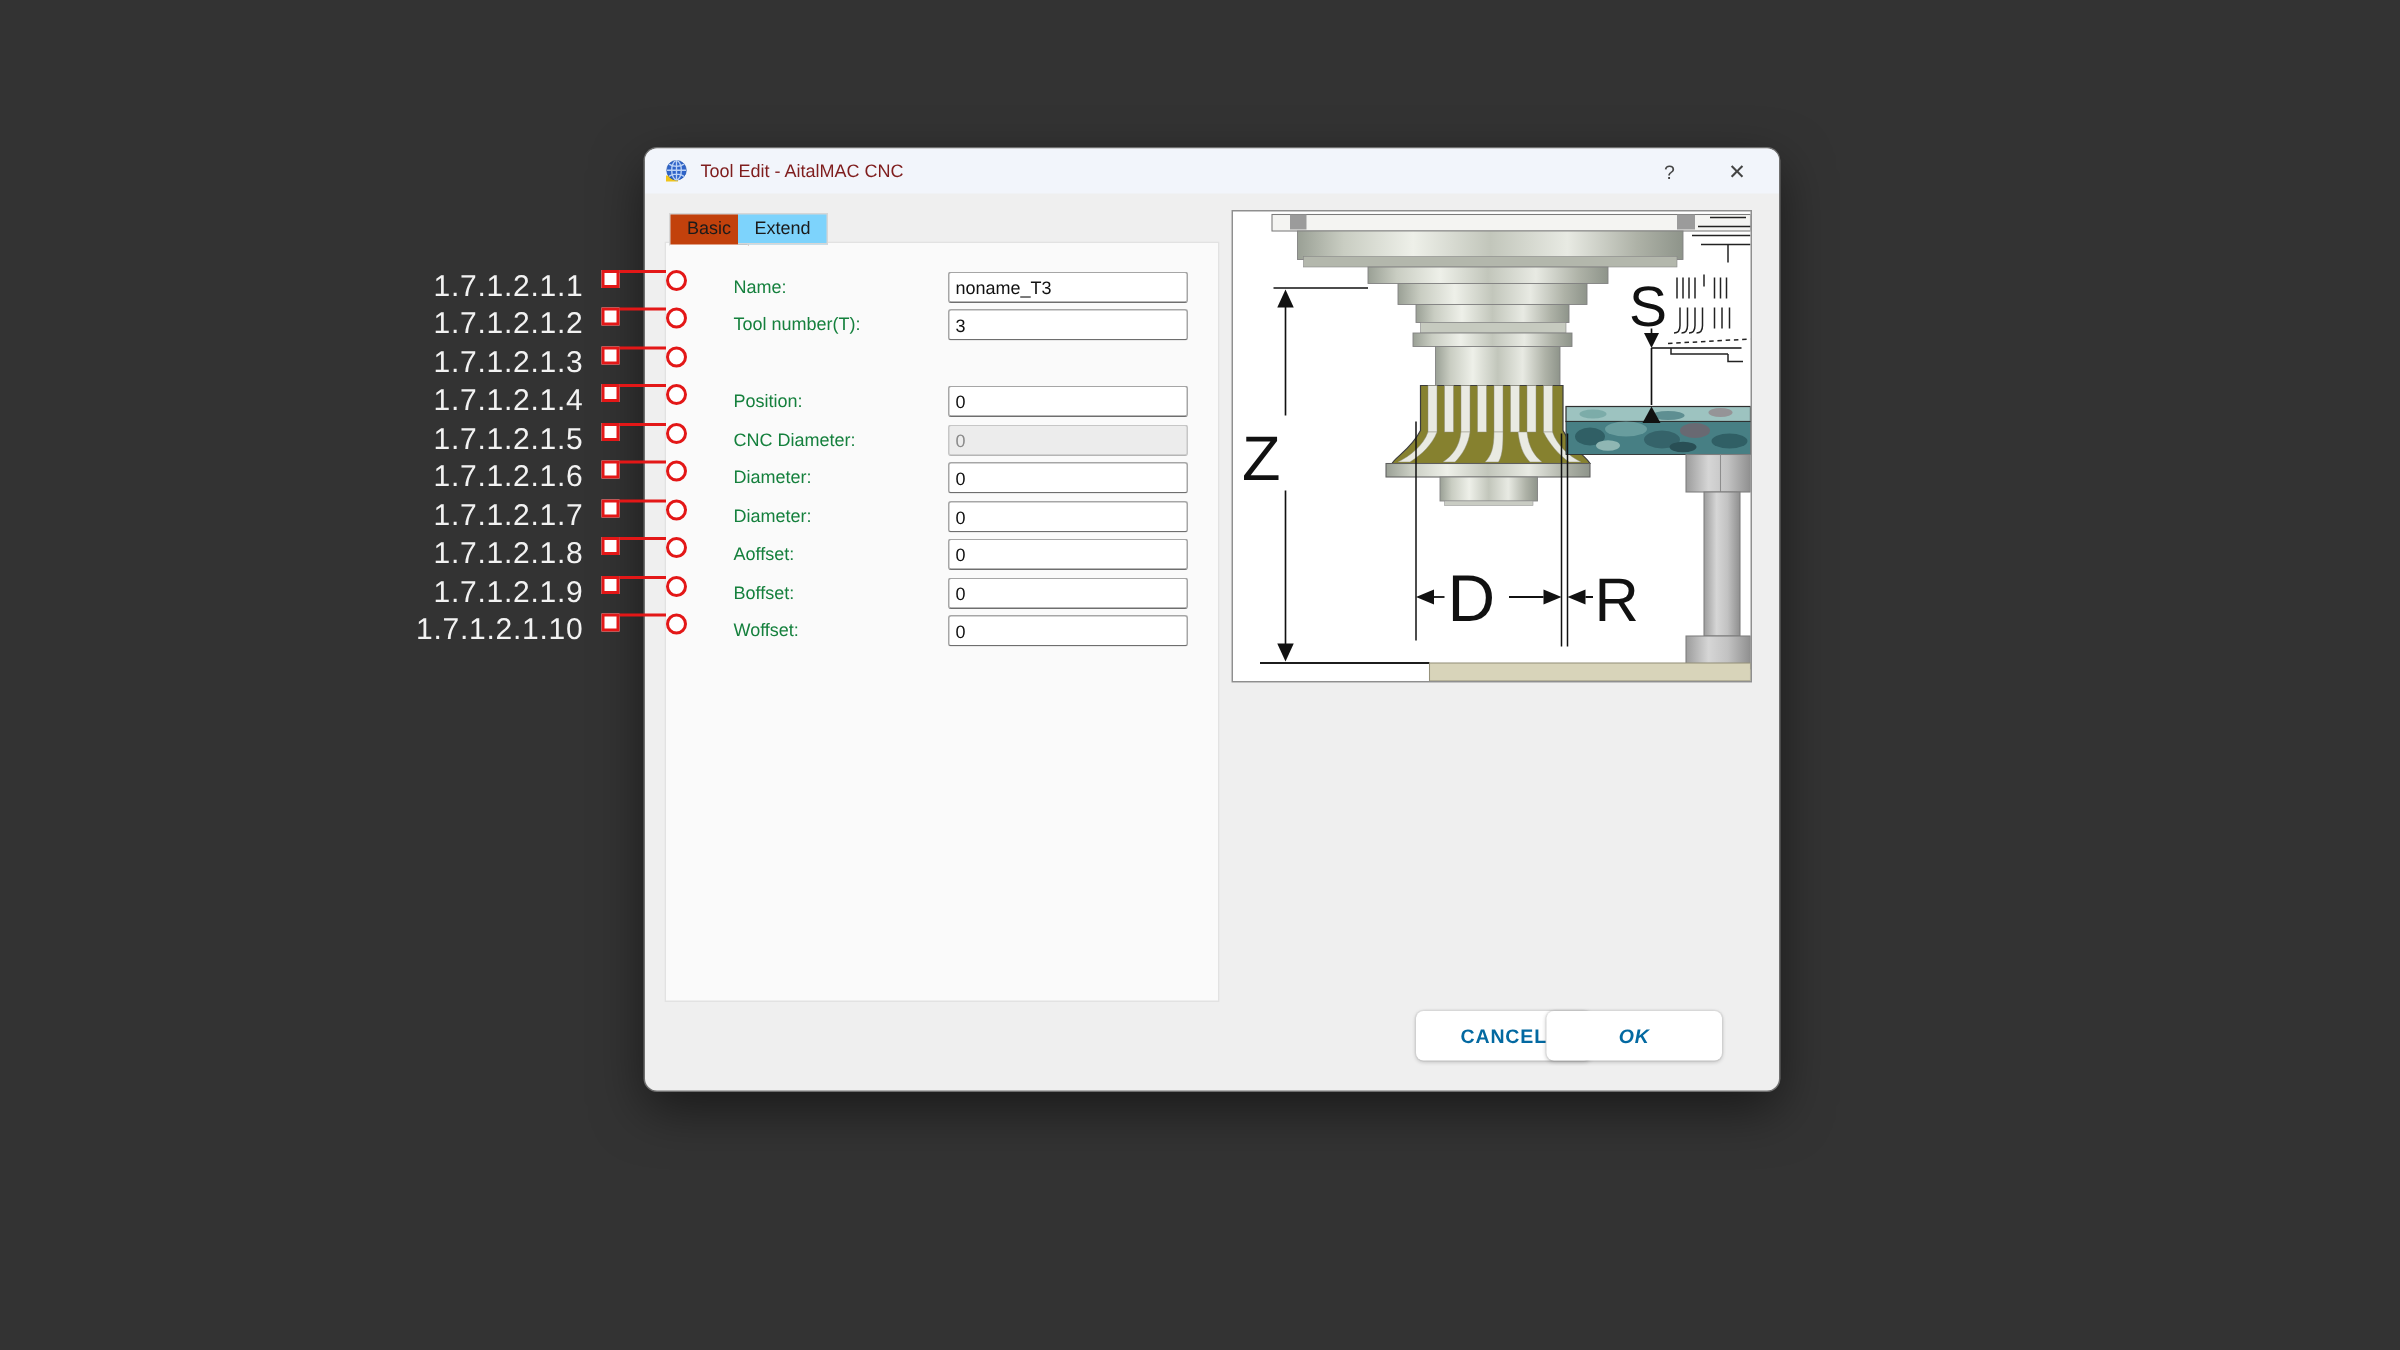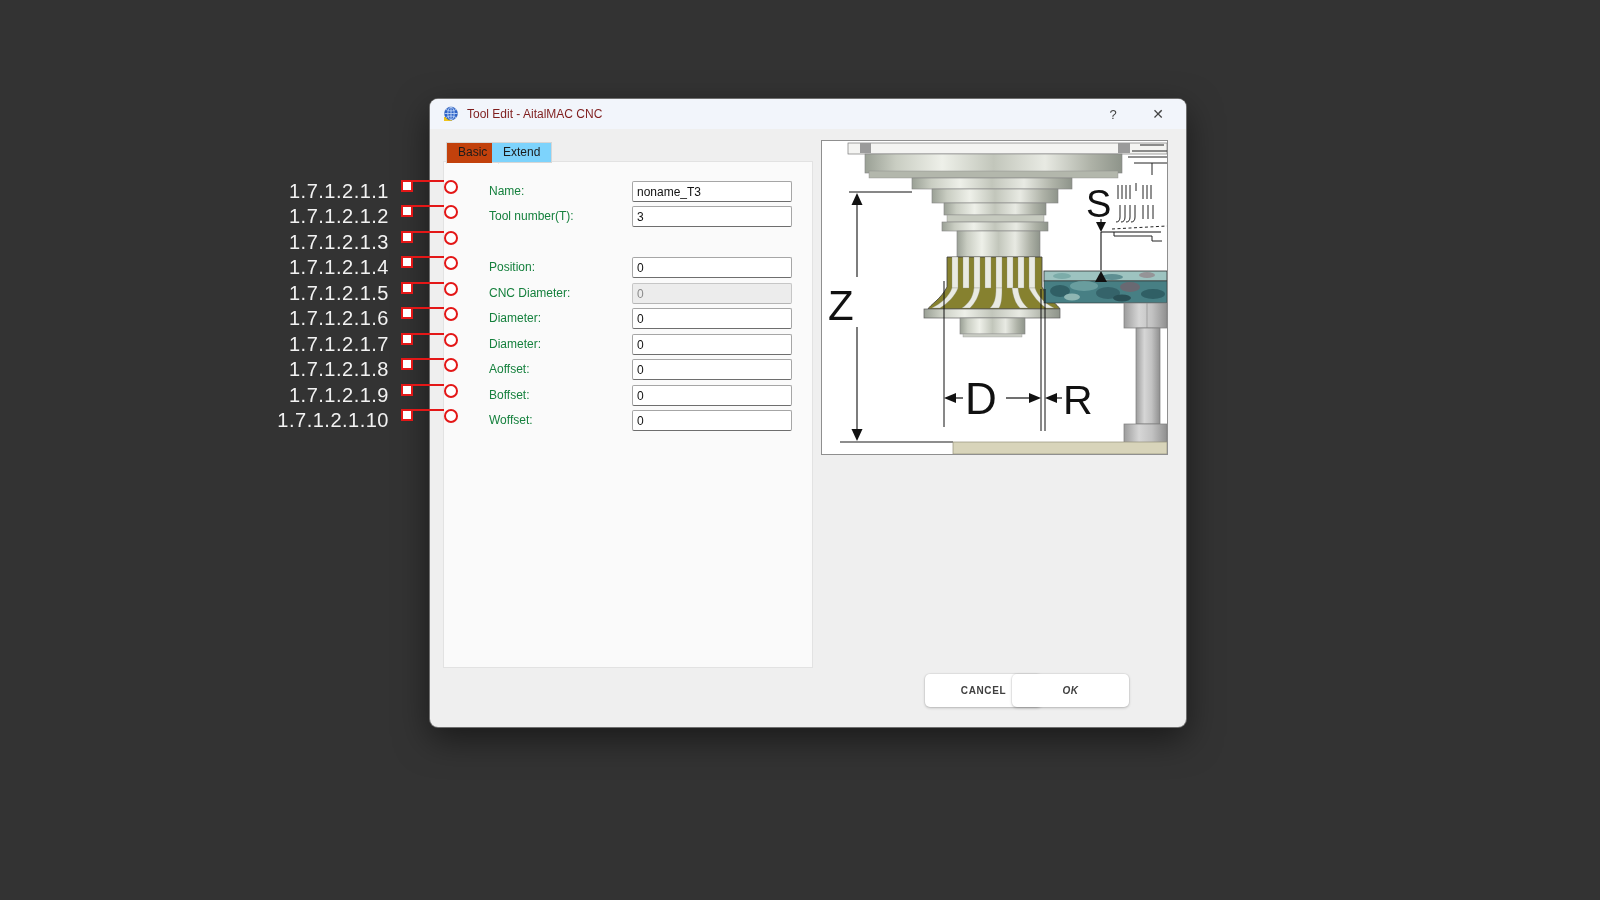--- a/index.html
+++ b/index.html
@@ -62,22 +62,22 @@
   .selbox .sel-val{flex:1 1 auto;}
   
   .image-panel{
     position:absolute;left:391px;top:41px;width:345px;height:313px;background:#fff;
     border:1px solid #8f8f8f;box-sizing:content-box;
   }
   
   .btn{
     position:absolute;top:575px;width:117px;height:33px;background:#fff;border:none;border-radius:5px;
     box-shadow:0 1px 3px rgba(0,0,0,.22),0 0 0 1px rgba(0,0,0,.04);
-    font-family:"Liberation Sans", sans-serif;font-size:10px;font-weight:bold;color:#404040;
-    letter-spacing:.6px;cursor:pointer;
+    font-family:"Liberation Sans", sans-serif;font-size:13px;font-weight:bold;color:#0369a1;
+    letter-spacing:.6px;cursor:pointer;margin-left:19px;
   }
   .btn.cancel{left:495px;}
   .btn.ok{left:582px;font-style:italic;}
   svg text{font-family:"Liberation Sans", sans-serif;}
 </style>
 </head>
 <body>
 
 <div>
   <div class="ann-row" style="top:180px">

